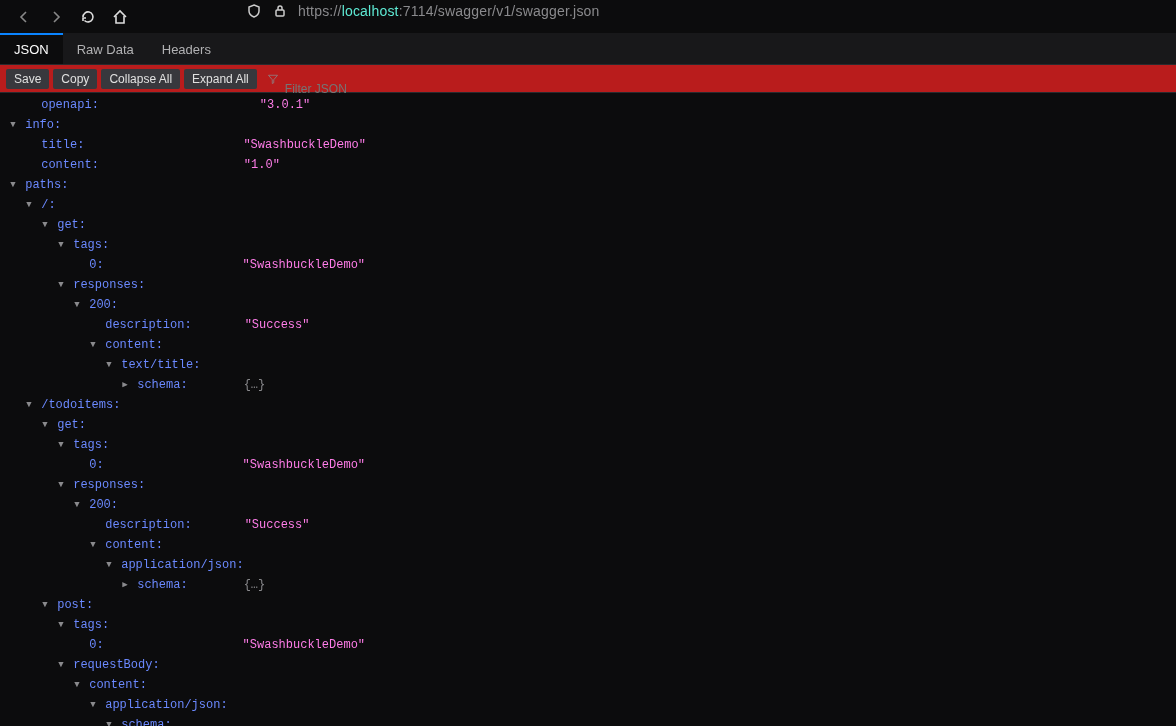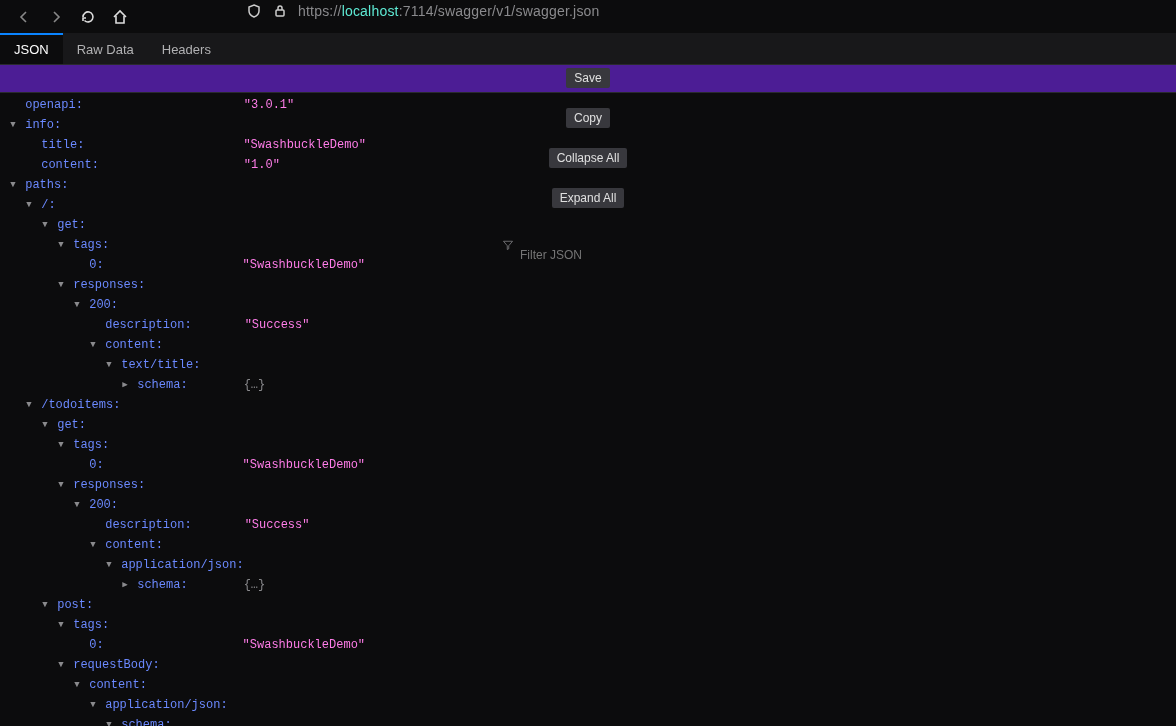--- a/index.html
+++ b/index.html
@@ -60,27 +60,26 @@
     color: #fff;
     border-top: 2px solid #0a84ff;
     background: #0c0c0d;
     margin-top: 0;
     padding-top: 0;
   }
   .tab:not(.active) { border-top: 2px solid transparent; }
 
   .action-bar {
     height: 28px;
-    background: #4c1d95;
+    background: #b91c1c;
     display: flex;
     align-items: center;
     padding: 3px 6px;
-    gap: 20px;
+    gap: 4px;
     border-bottom: 1px solid #2a2a2e;
-    flex-direction: column;
   }
   .action-btn {
     background: #38383d;
     color: #e0e0e0;
     border: none;
     font-size: 12px;
     padding: 3px 8px;
     border-radius: 2px;
     cursor: pointer;
   }
@@ -185,21 +184,21 @@
   <button class="action-btn">Expand All</button>
   <div class="filter-wrap">
     <svg viewBox="0 0 16 16">
         <path d="M2 3h12L9 9v4l-2 1V9z"></path>
       </svg>
     <input class="filter-input" placeholder="Filter JSON" style="">
   </div>
 </div>
 
 <div class="json-view" id="json-view">
-    <div class="row" style="padding-left: 8px;"><span class="twisty"></span><span> </span><span class="key">openapi</span><span class="keycolon">:</span><span style="display: inline-block; width: 161px;"></span><span class="str">"3.0.1"</span></div>
+    <div class="row" style="padding-left: 24px;"><span class="twisty"></span><span> </span><span class="key">openapi</span><span class="keycolon">:</span><span style="display: inline-block; width: 161px;"></span><span class="str">"3.0.1"</span></div>
     <div class="row" style="padding-left: 8px;"><span class="twisty">▼</span><span> </span><span class="key">info</span><span class="keycolon">:</span></div>
     <div class="row" style="padding-left: 24px;"><span class="twisty"></span><span> </span><span class="key">title</span><span class="keycolon">:</span><span style="display: inline-block; width: 159px;"></span><span class="str">"SwashbuckleDemo"</span></div>
     <div class="row" style="padding-left: 24px;"><span class="twisty"></span><span> </span><span class="key">content</span><span class="keycolon">:</span><span style="display: inline-block; width: 145px;"></span><span class="str">"1.0"</span></div>
     <div class="row" style="padding-left: 8px;"><span class="twisty">▼</span><span> </span><span class="key">paths</span><span class="keycolon">:</span></div>
     <div class="row" style="padding-left: 24px;"><span class="twisty">▼</span><span> </span><span class="key">/</span><span class="keycolon">:</span></div>
     <div class="row" style="padding-left: 40px;"><span class="twisty">▼</span><span> </span><span class="key">get</span><span class="keycolon">:</span></div>
     <div class="row" style="padding-left: 56px;"><span class="twisty">▼</span><span> </span><span class="key">tags</span><span class="keycolon">:</span></div>
     <div class="row" style="padding-left: 72px;"><span class="twisty"></span><span> </span><span class="key">0</span><span class="keycolon">:</span><span style="display: inline-block; width: 139px;"></span><span class="str">"SwashbuckleDemo"</span></div>
     <div class="row" style="padding-left: 56px;"><span class="twisty">▼</span><span> </span><span class="key">responses</span><span class="keycolon">:</span></div>
     <div class="row" style="padding-left: 72px;"><span class="twisty">▼</span><span> </span><span class="key">200</span><span class="keycolon">:</span></div>

